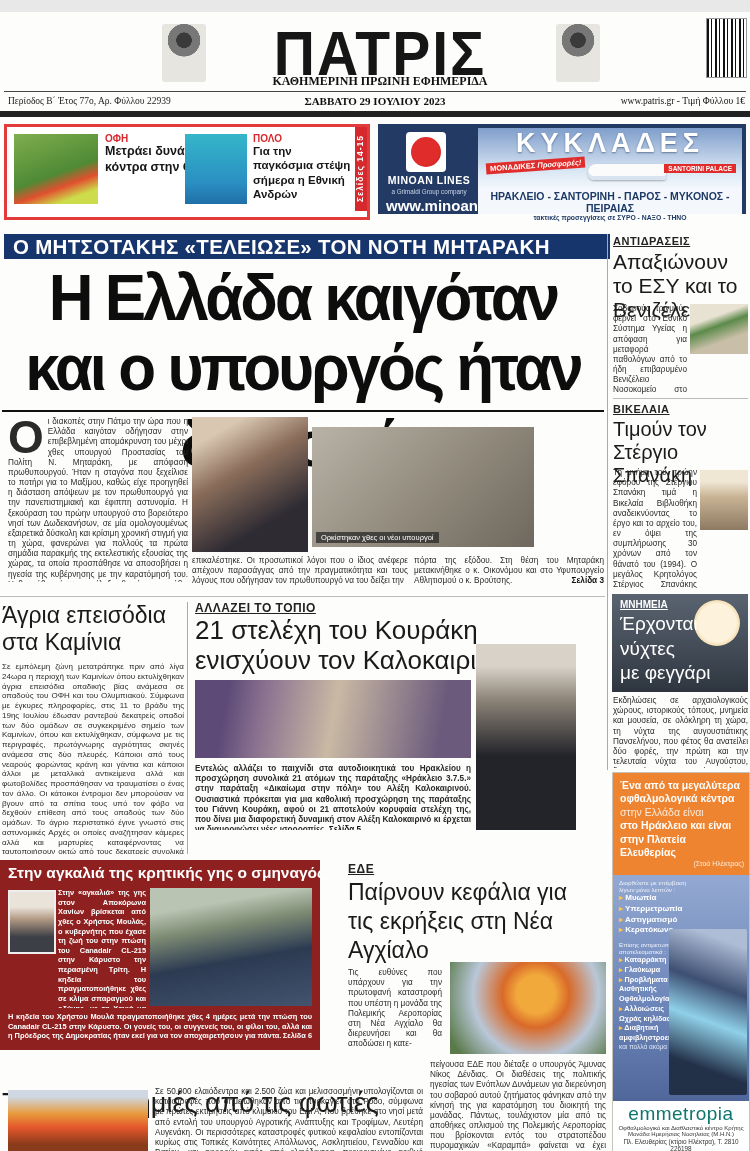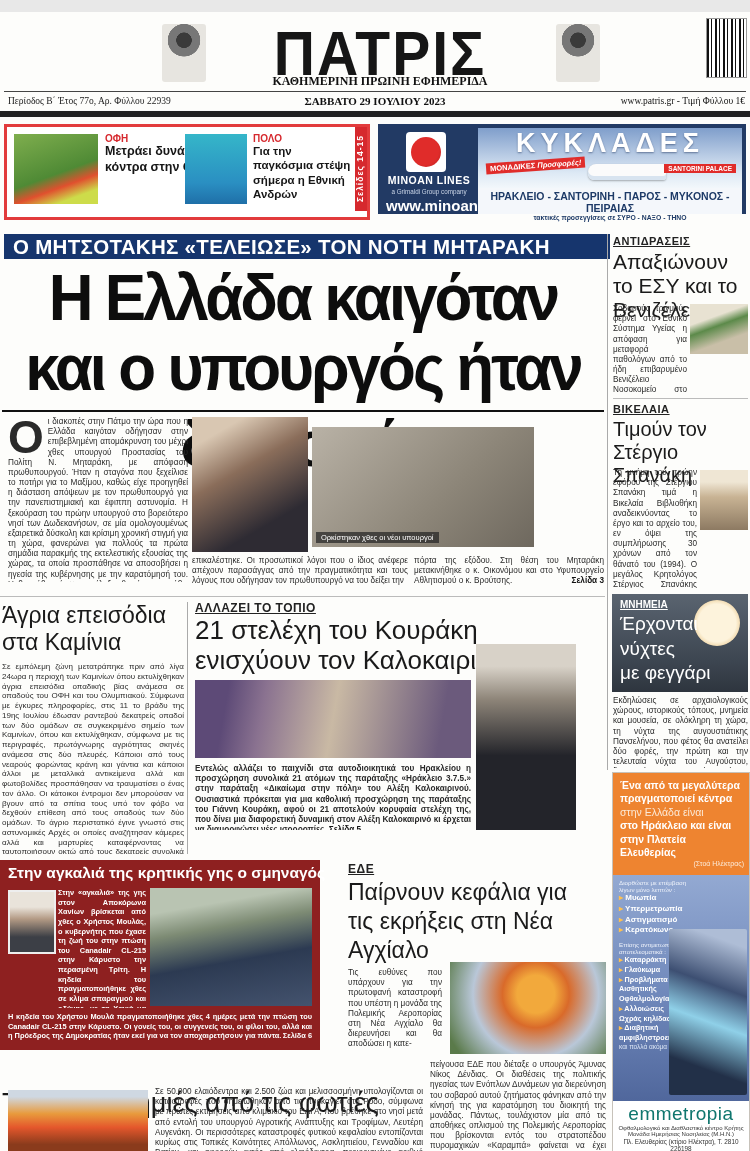--- a/index.html
+++ b/index.html
@@ -186,21 +186,21 @@
   <div class="abs jt" style="left:348px;top:956px;width:94px;height:86px;font-size:8.2px;line-height:1.24;">Τις ευθύνες που υπάρχουν για την πρωτοφανή καταστροφή που υπέστη η μονάδα της Πολεμικής Αεροπορίας στη Νέα Αγχίαλο θα διερευνήσει και θα αποδώσει η κατε-</div>
   <div class="abs h-md" style="left:348px;top:866px;width:240px;font-size:23px;line-height:1.25;">Παίρνουν κεφάλια για τις εκρήξεις στη Νέα Αγχίαλο</div>
   <div class="abs ph" style="left:450px;top:950px;width:156px;height:92px;background:radial-gradient(circle at 55% 35%,#f2a93c 18%,#d96a2a 32%,#b9c7d8 60%,#5a7a4a 92%);"></div>
   <div class="abs jt" style="left:430px;top:1048px;width:176px;height:100px;font-size:8.2px;line-height:1.24;">
     <span>πείγουσα ΕΔΕ που διέταξε ο υπουργός Άμυνας Νίκος Δένδιας. Οι διαθέσεις της πολιτικής ηγεσίας των Ενόπλων Δυνάμεων για διερεύνηση του σοβαρού αυτού ζητήματος φάνηκαν από την κίνησή της για καρατόμηση του διοικητή της μονάδας. Πάντως, τουλάχιστον μία από τις αποθήκες οπλισμού της Πολεμικής Αεροπορίας που βρίσκονται εντός του στρατοπέδου πυρομαχικών «Καραμπά» φαίνεται να έχει καταστραφεί ολοσχερώς, ενώ, σύμφωνα με πληροφορίες, ζημιές έχουν υποστεί και άλλοι χώροι της Μονάδος. Πρώτο μέλημα της στρατιωτικής ηγεσίας είναι να γίνει αποτίμηση της απώλειας οπλισμού, όταν οι συνθήκες επιτρέψουν την είσοδο των πυροτεχνουργών στον χώρο, αλλά και να ελεγχθεί η περιοχή για διασπορά επικίνδυνων εκρηκτικών υλών που θα μπορούσαν να προκαλέσουν νέες εκρήξεις.</span> 
   </div>
 
   <div class="abs" style="left:612px;top:760px;width:136px;height:391px;border:1px solid #c7c2ba;">
     <div class="ad-orange" style="height:96px;padding:6px 5px 0 7px;font-size:10.5px;line-height:1.28;">
       <div class="b">Ένα από τα μεγαλύτερα</div>
-      <div class="b">πραγματοποιεί κέντρα</div>
+      <div class="b">οφθαλμολογικά κέντρα</div>
       <div style="color:#fce9d6;">στην Ελλάδα είναι</div>
       <div class="b">στο Ηράκλειο και είναι</div>
       <div class="b">στην Πλατεία Ελευθερίας</div>
       <div style="font-size:7px;text-align:right;color:#fce9d6;">(Στοά Ηλέκτρας)</div>
     </div>
     <div class="ad-blue" style="height:222px;position:relative;padding:4px 4px 0 6px;">
       <div class="abs" style="right:2px;top:54px;width:78px;height:166px;background:linear-gradient(200deg,#aebdd6 10%,#3d4f72 35%,#8fd0e8 55%,#223048 80%);border-radius:2px;"></div>
       <div style="font-size:6.2px;color:#eef2fa;width:70px;">Διορθώστε με επέμβαση λίγων μόνο λεπτών :</div>
       <div class="ad-li">Μυωπία</div>
       <div class="ad-li">Υπερμετρωπία</div>

